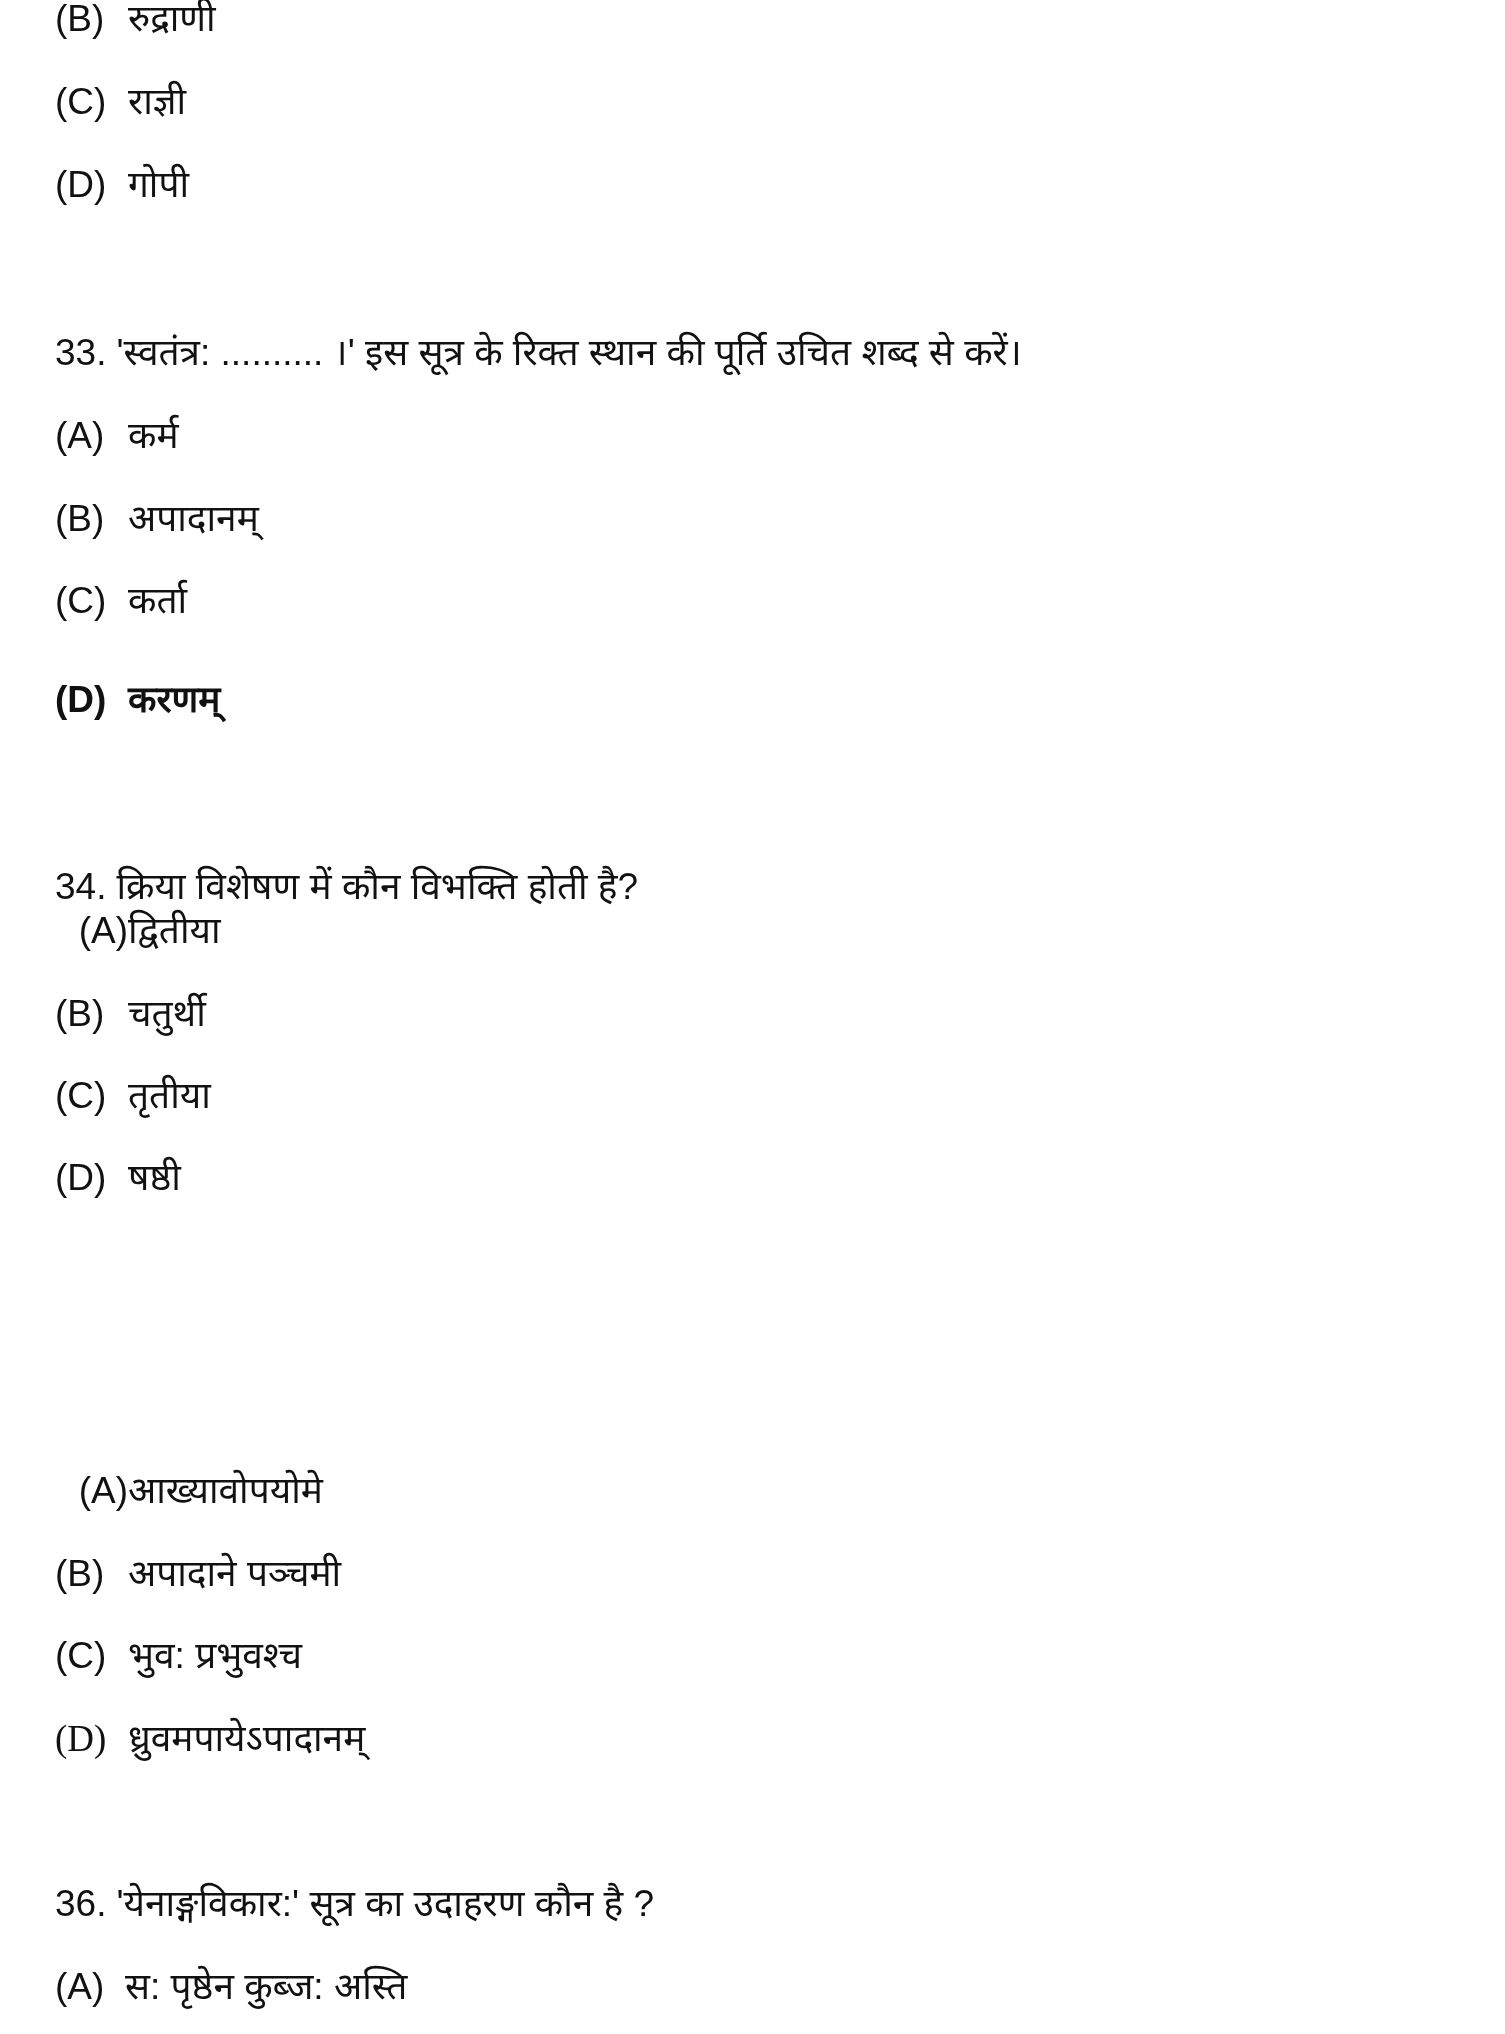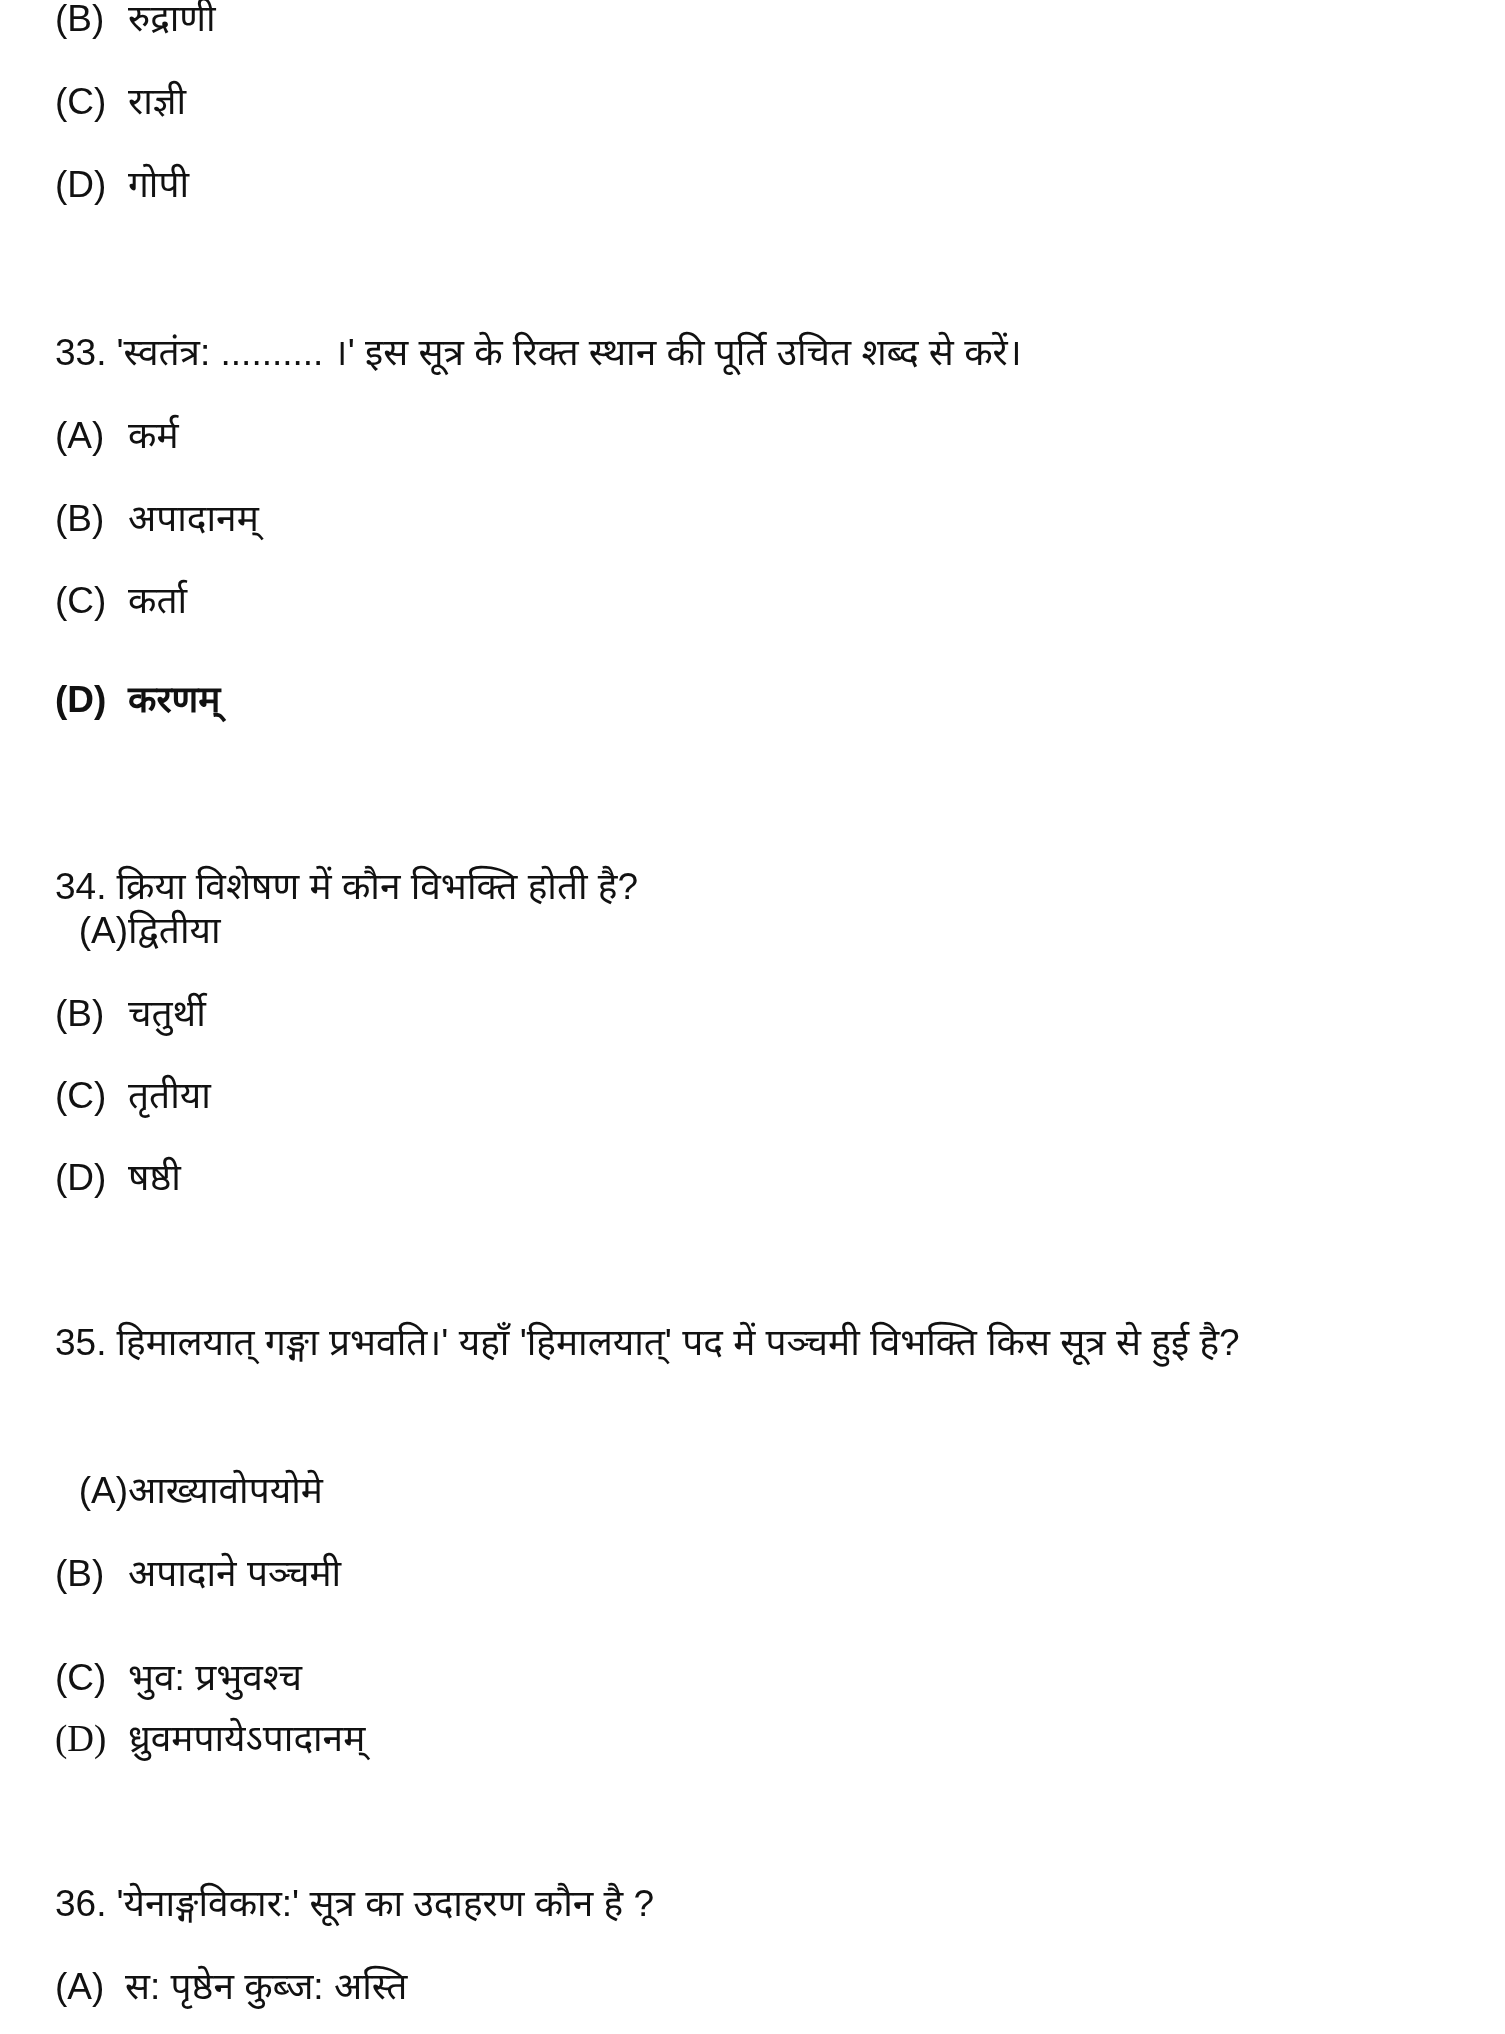--- a/index.html
+++ b/index.html
@@ -87,30 +87,27 @@
   <div class="line" style="top:991px;">
     <span class="opt-letter">(B)</span><span class="opt-text">चतुर्थी</span>
   </div>
   <div class="line" style="top:1073px;">
     <span class="opt-letter">(C)</span><span class="opt-text">तृतीया</span>
   </div>
   <div class="line" style="top:1155px;">
     <span class="opt-letter">(D)</span><span class="opt-text">षष्ठी</span>
   </div>
 
-  <div class="line q-text" style="top:1310px;">
-    <span class="q-num">35.</span><span>हिमालयात् गङ्गा प्रभवति।' यहाँ 'हिमालयात्' पद में पञ्चमी विभक्ति किस सूत्र से हुई है?</span>
-  </div>
   <div class="line" style="top:1468px;text-align:right;">
     <span class="opt-letter">(A)</span><span class="opt-text">आख्यावोपयोमे</span>
   </div>
   <div class="line" style="top:1551px;">
     <span class="opt-letter">(B)</span><span class="opt-text">अपादाने पञ्चमी</span>
   </div>
-  <div class="line" style="top:1633px;margin-top:22px;">
+  <div class="line" style="top:1633px;">
     <span class="opt-letter">(C)</span><span class="opt-text">भुव: प्रभुवश्च</span>
   </div>
   <div class="line" style="top:1716px;font-family:Liberation Serif, serif;">
     <span class="opt-letter">(D)</span><span class="opt-text">ध्रुवमपायेऽपादानम्</span>
   </div>
 
   <div class="line" style="top:1881px;">
     <span class="q-num">36.</span><span>'येनाङ्गविकार:' सूत्र का उदाहरण कौन है ?</span>
   </div>
   <div class="line" style="top:1964px;">

